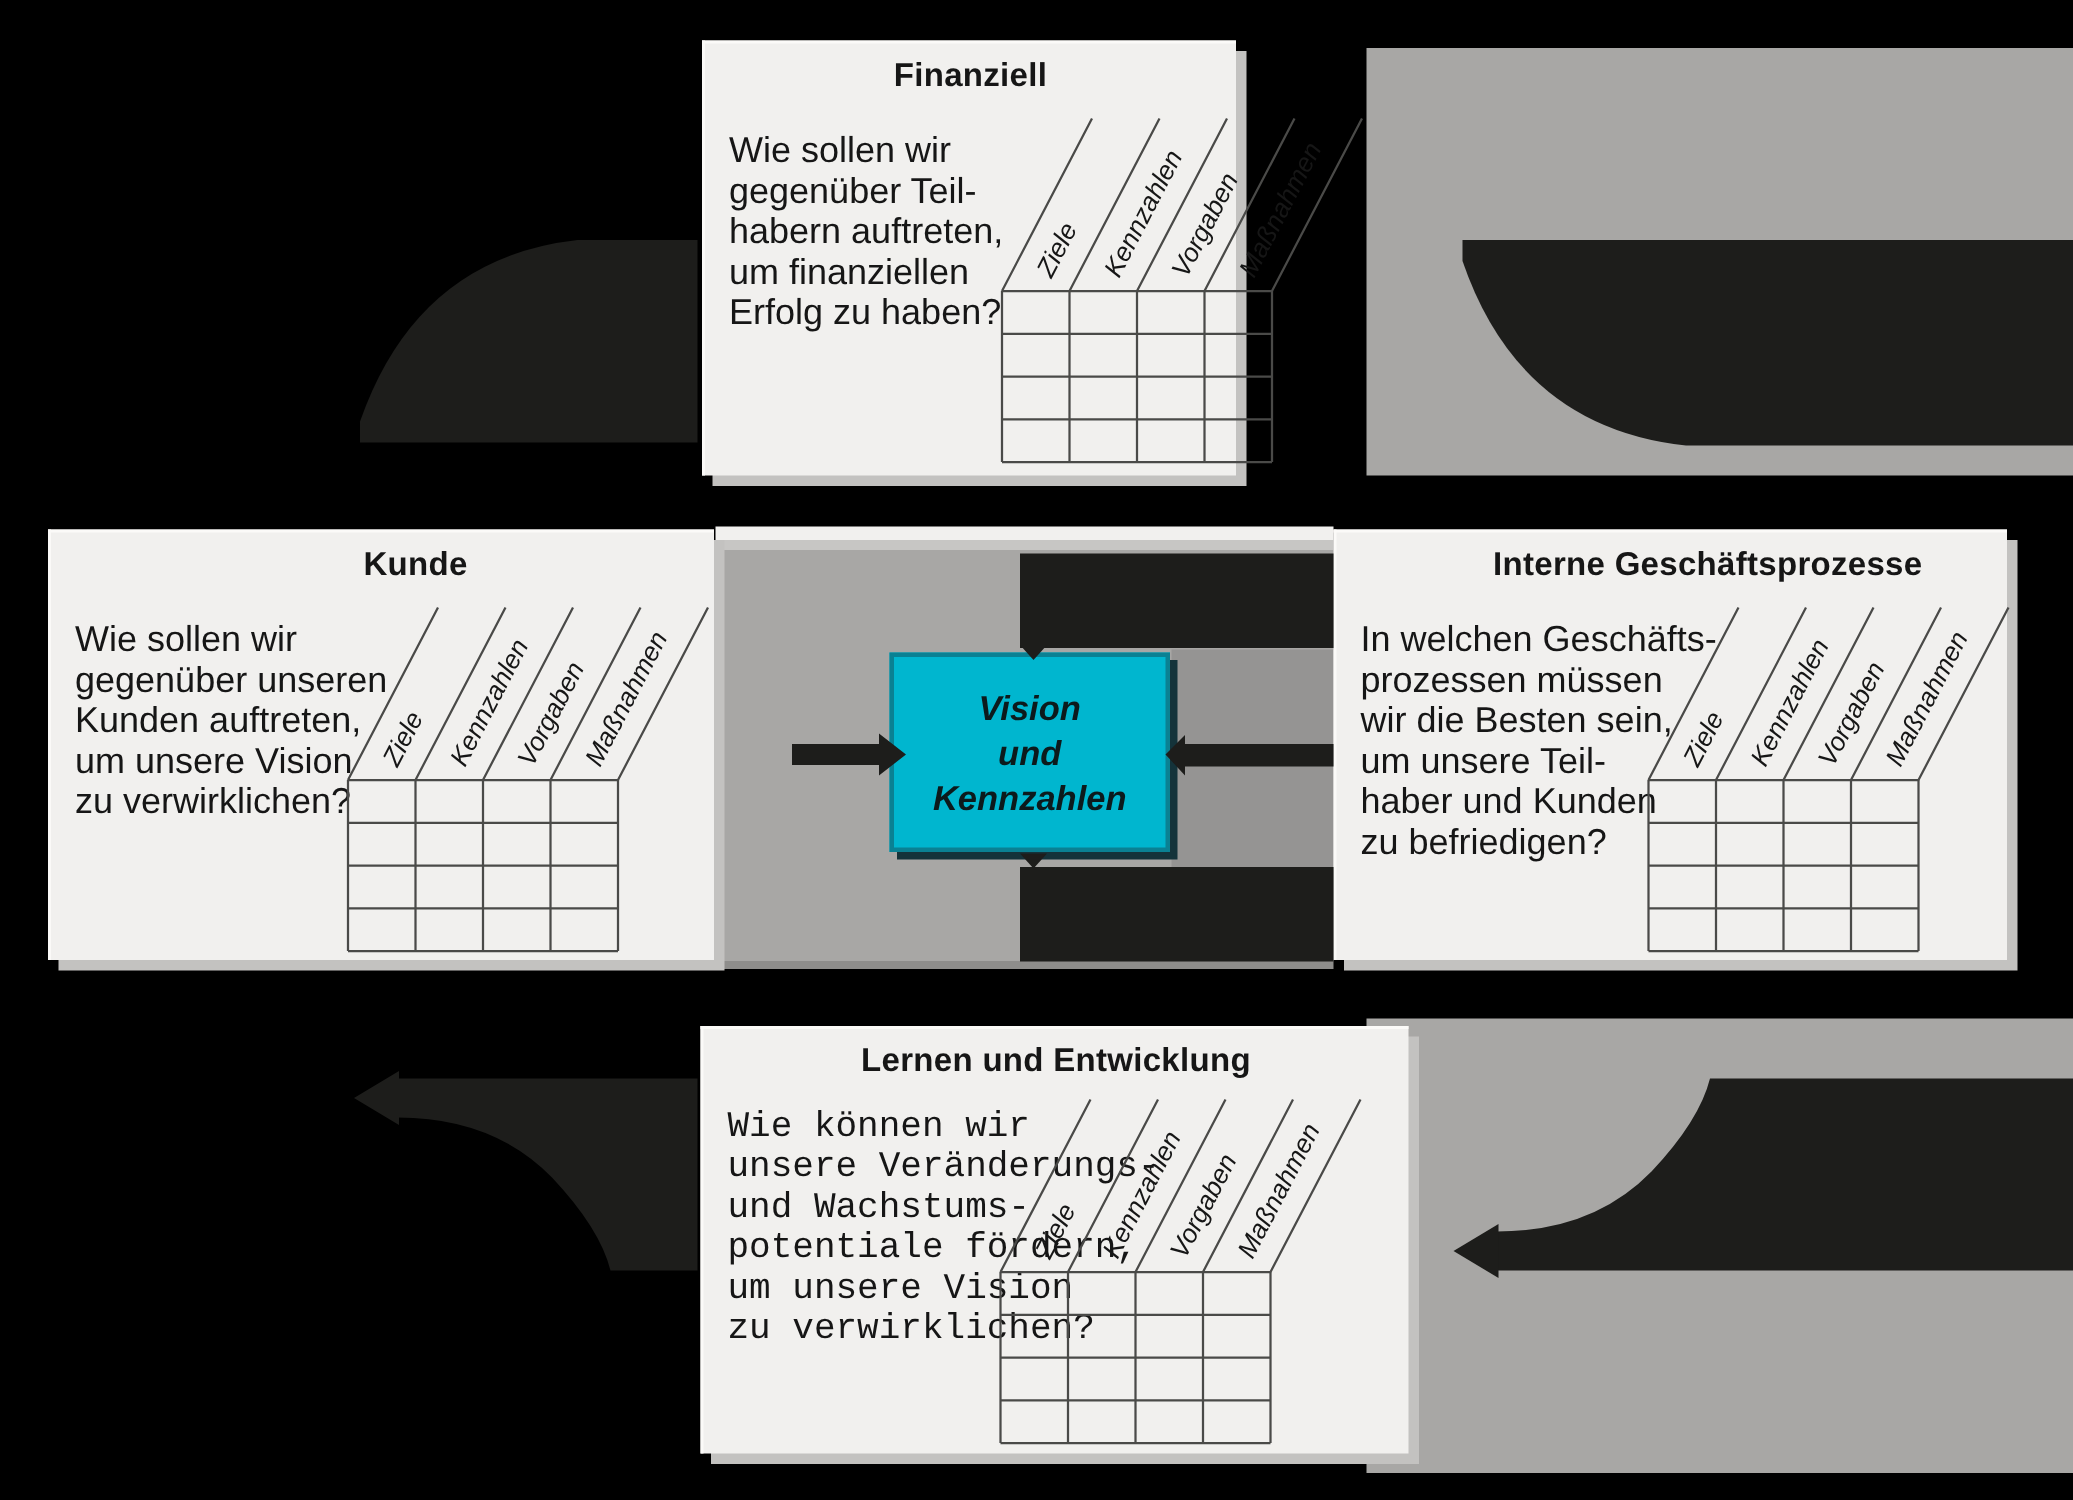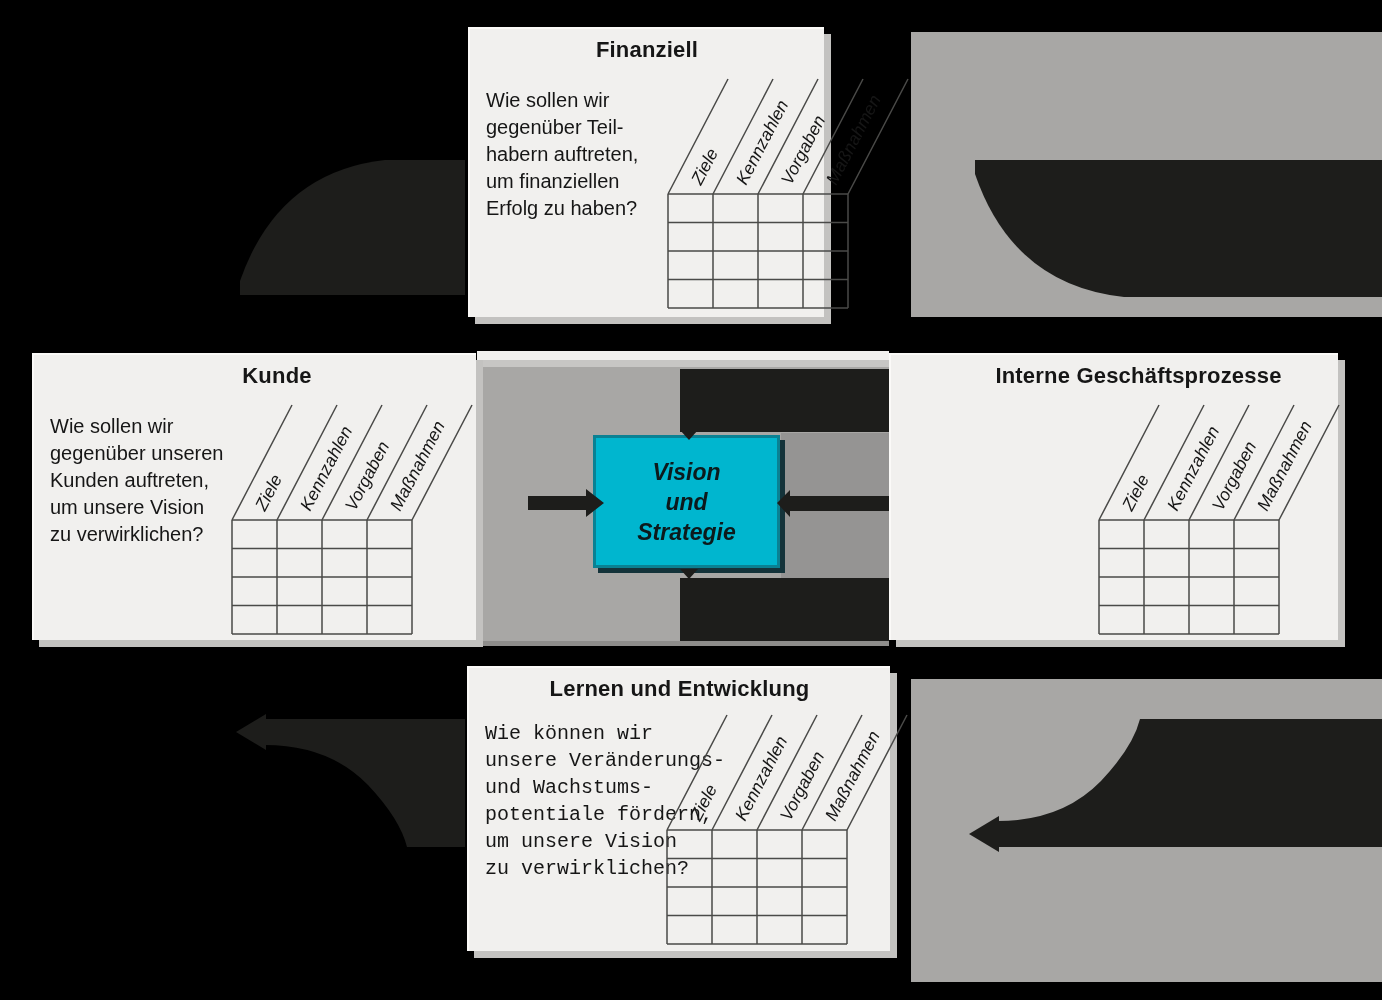--- a/index.html
+++ b/index.html
@@ -25,25 +25,25 @@
   .panel{
     position:absolute;z-index:10;box-sizing:border-box;
     background:var(--panel_fill);
     border-top:2px solid var(--panel_edge_light);
     border-left:2px solid var(--panel_edge_light);
     box-shadow:7px 7px 0 var(--panel_shadow);
   }
   #panel-finanziell{left:468px;top:27px;width:356px;height:290px;}
   #panel-kunde{left:32px;top:353px;width:444px;height:287px;padding-left:44px;}
   #panel-interne{left:889px;top:353px;width:449px;height:287px;padding-left:48px;}
-  #panel-lernen{left:467px;top:666px;width:423px;height:285px;}
+  #panel-lernen{left:467px;top:684px;width:472px;height:285px;}
   .panel-title{margin-top:8px;text-align:center;font-weight:bold;font-size:22px;letter-spacing:.2px;}
   .question{
     position:absolute;left:16px;top:58px;
-    font-size:20px;line-height:27px;white-space:pre-line;
+    font-size:24px;line-height:27px;white-space:pre-line;
   }
   #panel-lernen .question{top:52px;font-family:Liberation Mono, monospace;}
   .matrix-svg{position:absolute;left:178px;top:30px;}
   #panel-interne .matrix-svg{left:188px;}
   #panel-lernen .matrix-svg{top:27px;}
   .matrix-grid{stroke:#4a4a48;stroke-width:1.5;fill:none;}
   .matrix-label{font-size:17.5px;font-style:italic;fill:var(--text_color);}
   
   .vision{
     position:absolute;left:593px;top:435px;width:187px;height:133px;z-index:20;
@@ -97,20 +97,26 @@
       <path class="matrix-grid" d="M20,135L80,20 M65,135L125,20 M110,135L170,20 M155,135L215,20 M200,135L260,20"></path>
       <text class="matrix-label" transform="translate(53,127) rotate(-62.5)">Ziele</text>
       <text class="matrix-label" transform="translate(98,127) rotate(-62.5)">Kennzahlen</text>
       <text class="matrix-label" transform="translate(143,127) rotate(-62.5)">Vorgaben</text>
       <text class="matrix-label" transform="translate(188,127) rotate(-62.5)">Maßnahmen</text>
     </svg>
   </div>
 
   <div class="panel" id="panel-interne">
     <div class="panel-title">Interne Geschäftsprozesse</div>
+    <div class="question">In welchen Geschäfts-
+prozessen müssen
+wir die Besten sein,
+um unsere Teil-
+haber und Kunden
+zu befriedigen?</div>
     <svg class="matrix-svg" width="270" height="256" viewBox="0 0 270 256">
       <path class="matrix-grid" d="M20,135V249 M65,135V249 M110,135V249 M155,135V249 M200,135V249 M20,135H200 M20,163.5H200 M20,192H200 M20,220.5H200 M20,249H200"></path>
       <path class="matrix-grid" d="M20,135L80,20 M65,135L125,20 M110,135L170,20 M155,135L215,20 M200,135L260,20"></path>
       <text class="matrix-label" transform="translate(53,127) rotate(-62.5)">Ziele</text>
       <text class="matrix-label" transform="translate(98,127) rotate(-62.5)">Kennzahlen</text>
       <text class="matrix-label" transform="translate(143,127) rotate(-62.5)">Vorgaben</text>
       <text class="matrix-label" transform="translate(188,127) rotate(-62.5)">Maßnahmen</text>
     </svg>
   </div>
 
@@ -127,21 +133,21 @@
       <path class="matrix-grid" d="M20,135L80,20 M65,135L125,20 M110,135L170,20 M155,135L215,20 M200,135L260,20"></path>
       <text class="matrix-label" transform="translate(53,127) rotate(-62.5)">Ziele</text>
       <text class="matrix-label" transform="translate(98,127) rotate(-62.5)">Kennzahlen</text>
       <text class="matrix-label" transform="translate(143,127) rotate(-62.5)">Vorgaben</text>
       <text class="matrix-label" transform="translate(188,127) rotate(-62.5)">Maßnahmen</text>
     </svg>
   </div>
 
   <div class="vision">Vision
 und
-Strategie</div>
+Kennzahlen</div>
 
   <svg class="overlay" width="1382" height="1000" viewBox="0 0 1382 1000">
 
     <path class="arrow" d="M975,160 L1382,160 L1382,297 L1124,297 Q1013,285 975,174 Z"></path>
     <path class="arrow" d="M998,821 Q1062,821 1101,781 Q1133,747 1140,719 L1382,719 L1382,847 L998,847 Z"></path>
     <path class="arrow" d="M999,816 L999,852 L969,834 Z"></path>
 
     <path class="arrow" d="M240,295 L465,295 L465,160 L385,160 Q278,172 240,281 Z"></path>
     <path class="arrow" d="M265,745 Q329,745 368,785 Q400,819 407,847 L465,847 L465,719 L265,719 Z"></path>
     <path class="arrow" d="M266,714 L266,750 L236,732 Z"></path>

